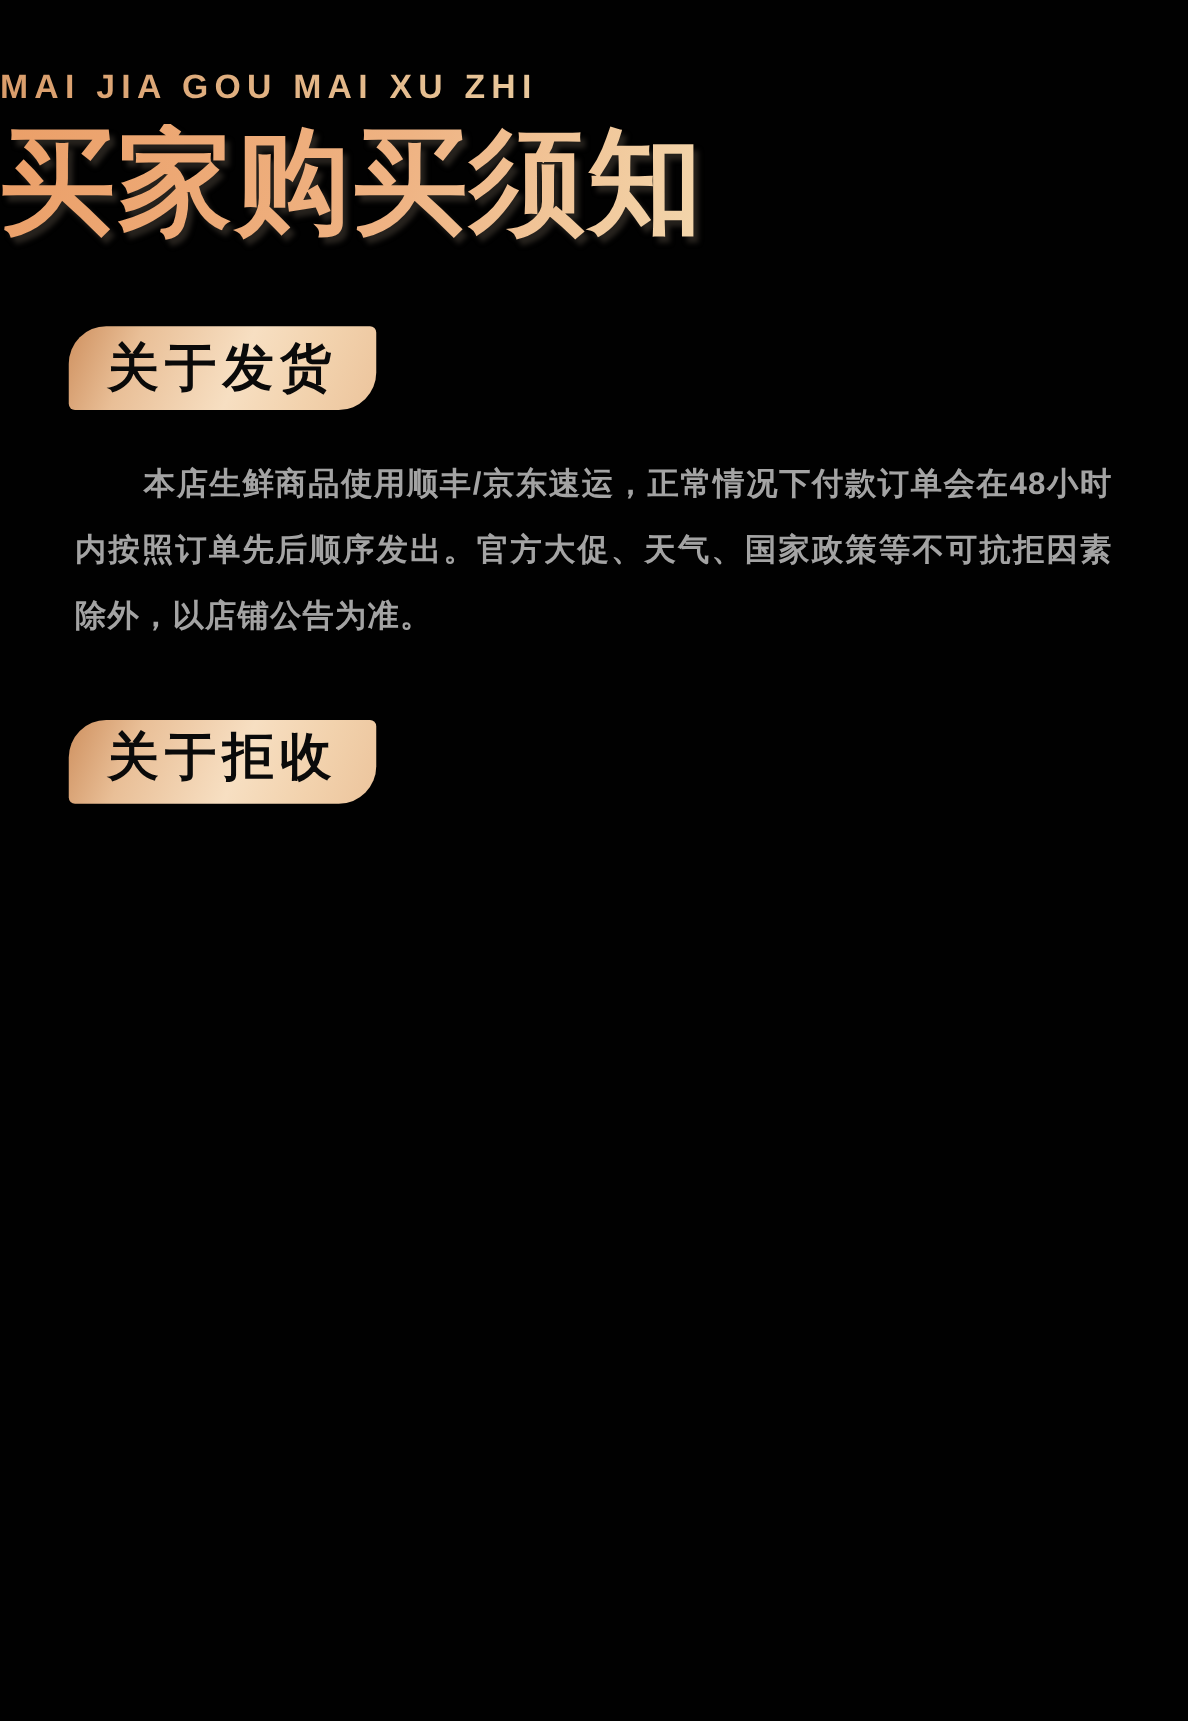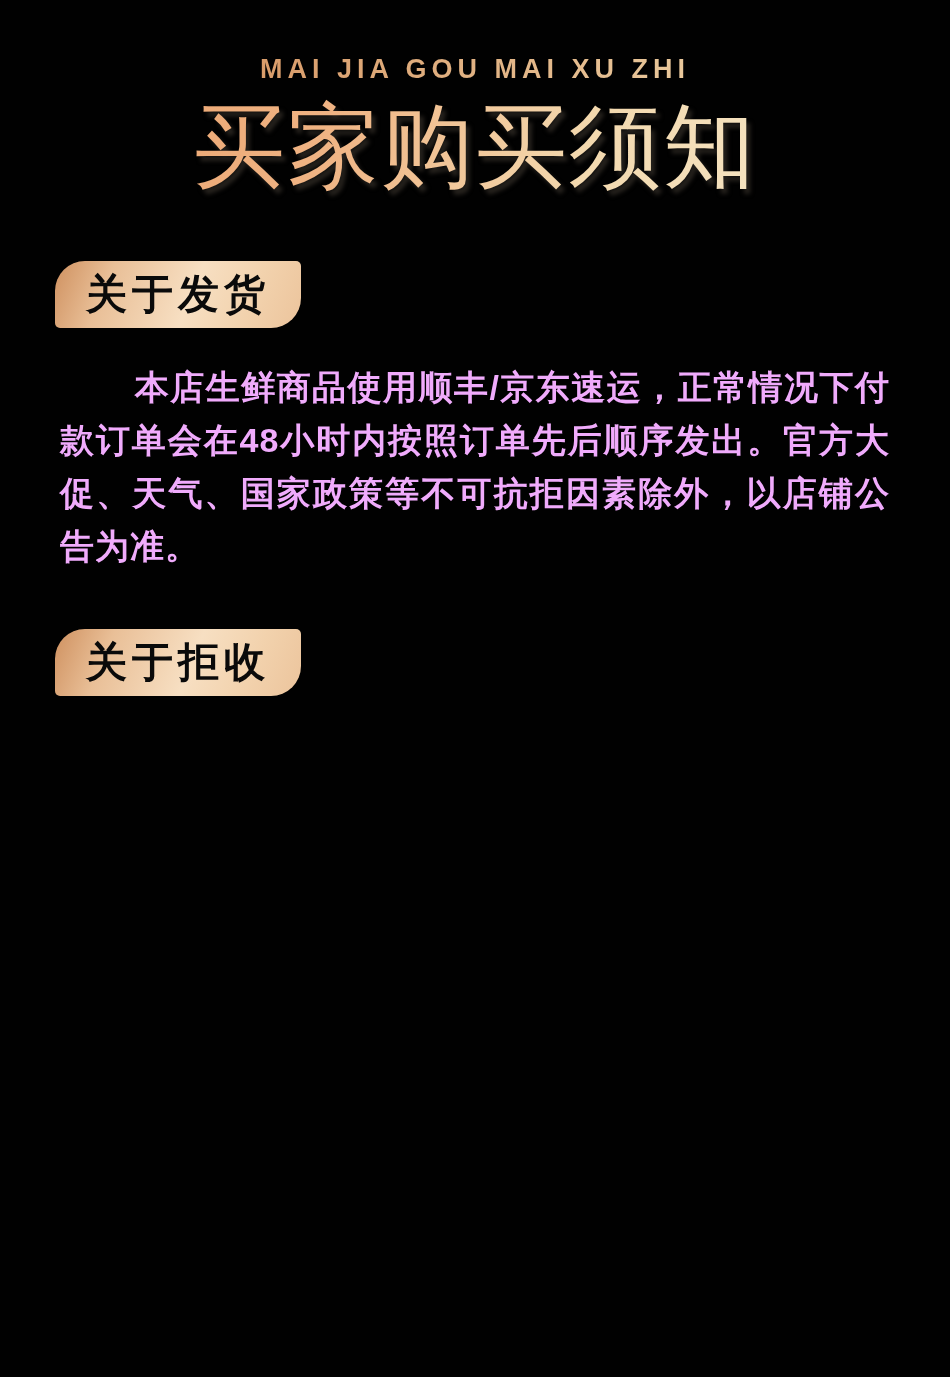--- a/index.html
+++ b/index.html
@@ -11,67 +11,66 @@
     position: relative;
     width: 950px;
     height: 1377px;
     margin: 0 auto;
     background: #010101;
     overflow: hidden;
     font-family: "Liberation Sans", "DejaVu Sans", sans-serif;
   }
   .header {
     padding-top: 54px;
-    text-align: center;
   }
   .pinyin {
     display: inline-block;
     font-size: 27px;
     font-weight: 700;
     letter-spacing: 5px;
     background: linear-gradient(100deg, #d99c6a 0%, #e9c89c 100%);
     -webkit-background-clip: text;
     background-clip: text;
     color: transparent;
   }
   .title {
     margin-top: 14px;
     font-size: 92px;
     line-height: 1.04;
-    font-weight: 400;
+    font-weight: 700;
     letter-spacing: 2px;
     background: linear-gradient(105deg, #eb9f68 0%, #efb383 34%, #f3d9af 62%, #f6ecd2 100%);
     -webkit-background-clip: text;
     background-clip: text;
     color: transparent;
     filter: drop-shadow(4px 5px 2px rgba(70, 62, 52, 0.55));
   }
   .section-shipping { margin-top: 66px; }
   .section-softening { margin-top: 48px; }
-  .section-rejection { margin-top: 56px; }
+  .section-rejection { margin-top: 56px; font-family: Liberation Mono, monospace; }
   .badge {
     display: inline-block;
     box-sizing: border-box;
     margin-left: 55px;
     min-width: 246px;
     height: 67px;
     line-height: 67px;
     padding: 0 14px;
     border-radius: 30px 5px 30px 5px;
     background: linear-gradient(112deg, #cf9160 0%, #e9bf97 22%, #f7dfc2 55%, #f2d2ad 78%, #ecc49c 100%);
     color: #0a0a0a;
     font-size: 41px;
     font-weight: 800;
     letter-spacing: 5px;
     text-align: center;
   }
   .para {
     margin: 33px 60px 0 60px;
-    color: #f0abfc;
-    font-size: 34px;
+    color: #a3a3a3;
+    font-size: 25px;
     line-height: 53px;
     font-weight: 600;
     text-align: justify;
     text-indent: 2.2em;
     letter-spacing: 1px;
   }
 </style>
 </head>
 <body>
 

